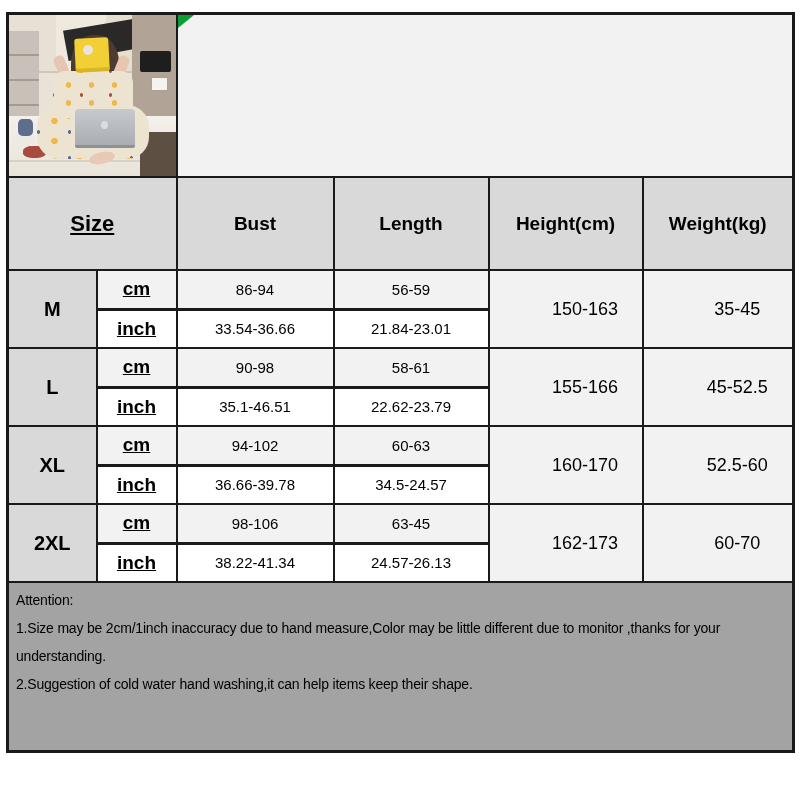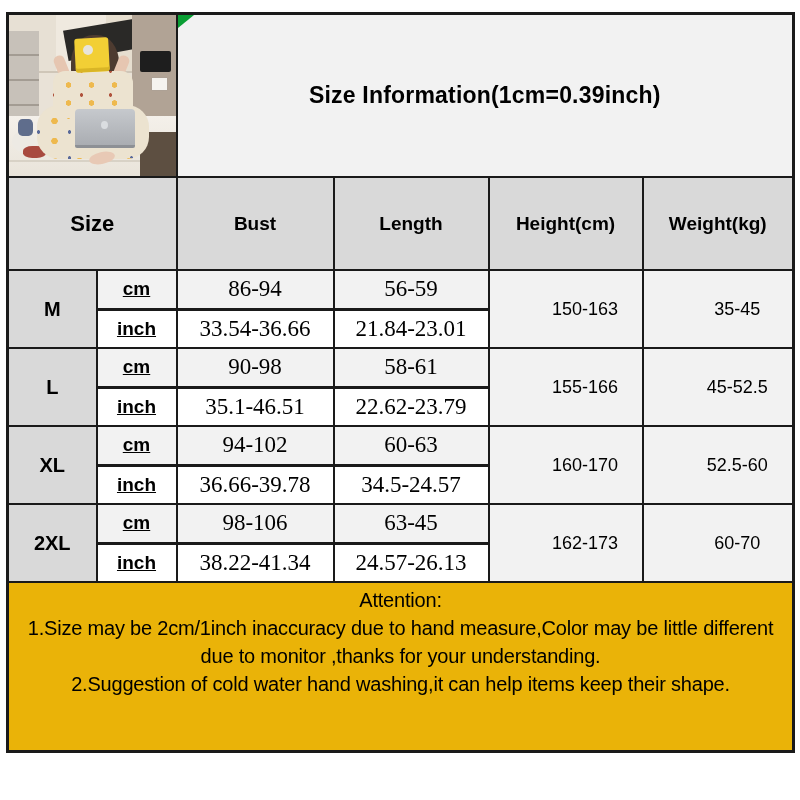--- a/index.html
+++ b/index.html
@@ -15,35 +15,35 @@
 
   
   .photo-cell{height:161px;padding:0;background:#e9e2d7;position:relative;}
   .title-cell{background:#f2f2f2;position:relative;}
   .title-text{font-weight:bold;font-size:23px;letter-spacing:0.2px;}
   .corner-flag{position:absolute;top:0;left:0;width:0;height:0;
     border-top:13px solid #0a9e34;border-right:16px solid transparent;}
 
   
   .hdr{height:91px;background:#d9d9d9;font-weight:bold;font-size:19px;}
-  .hdr-size{font-size:22px;}
+  .hdr-size{font-size:22px;text-decoration:underline;}
 
   
   .size-cell{background:#d9d9d9;font-weight:bold;font-size:20px;}
   .unit-cell{font-weight:bold;font-size:19px;text-decoration:underline;}
-  .val{font-size:23px;font-family:Liberation Serif, serif;}
+  .val{font-size:15px;}
   tr.sub{height:39px;}
   tr.sub-cm > .shade{background:#f2f2f2;}
   tr.sub-cm > td.divider{border-bottom:3px solid #1a1a1a;}
   tr.sub-inch > .plain{background:#ffffff;}
   .span-cell{background:#f2f2f2;font-size:18px;padding-left:39px;}
 
   
-  .attention-cell{height:164px;background:#eab308;text-align:center;vertical-align:top;
-    padding:3px 7px 0 7px;font-size:20px;line-height:28px;letter-spacing:-0.2px;}
+  .attention-cell{height:164px;background:#a3a3a3;text-align:left;vertical-align:top;
+    padding:3px 7px 0 7px;font-size:14px;line-height:28px;letter-spacing:-0.2px;}
 
   
   .photo{position:absolute;inset:0;overflow:hidden;}
   .photo *{position:absolute;}
   .ph-cabinets{left:0;top:0;right:0;height:56px;
     background:linear-gradient(90deg,#e7e0d4 0 28%,#efe9df 28% 58%,#e6decf 58% 100%);
     border-bottom:2px solid #cfc6b8;}
   .ph-hood{left:54px;top:4px;width:70px;height:42px;background:#2a2927;
     clip-path:polygon(0 28%,100% 0,100% 72%,8% 100%);}
   .ph-rightwall{right:0;top:0;width:44px;height:106px;background:#b1a395;}
@@ -110,21 +110,20 @@
           <div class="ph-top"></div>
           <div class="ph-package"></div>
           <div class="ph-package-dot"></div>
           <div class="ph-laptop"></div>
           <div class="ph-logo"></div>
           <div class="ph-foot"></div>
         </div>
       </td>
       <td class="title-cell" colspan="4">
         <span class="corner-flag"></span>
-        <span class="title-text">Size Information(1cm=0.39inch)</span>
       </td>
     </tr>
 
     <tr>
       <td class="hdr hdr-size" colspan="2">Size</td>
       <td class="hdr">Bust</td>
       <td class="hdr">Length</td>
       <td class="hdr">Height(cm)</td>
       <td class="hdr">Weight(kg)</td>
     </tr>

